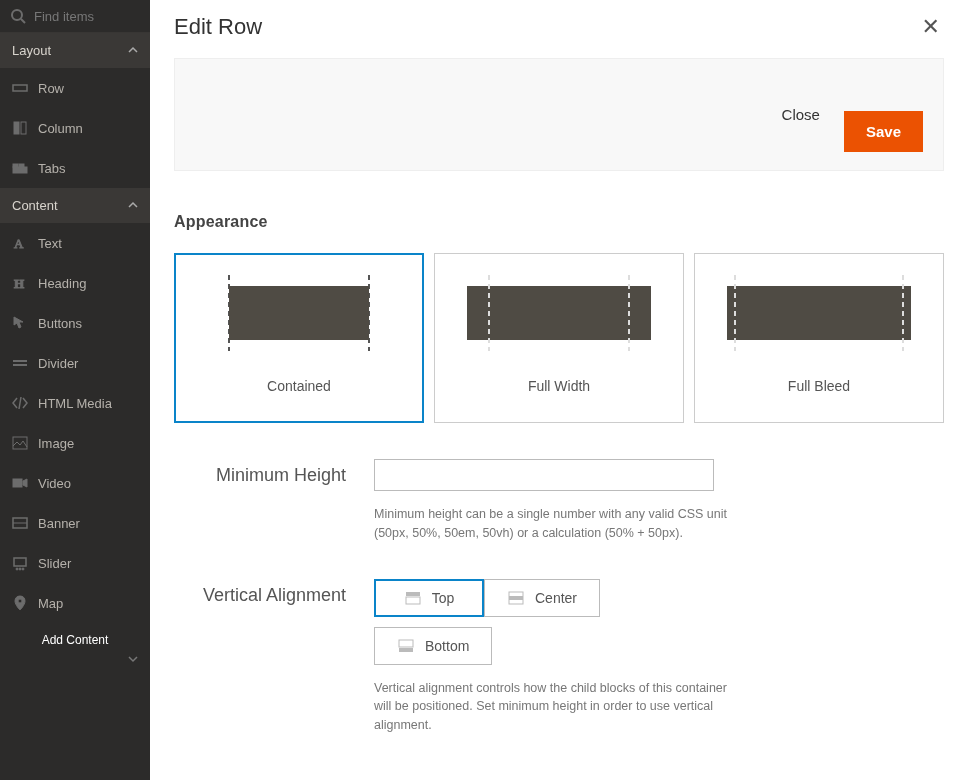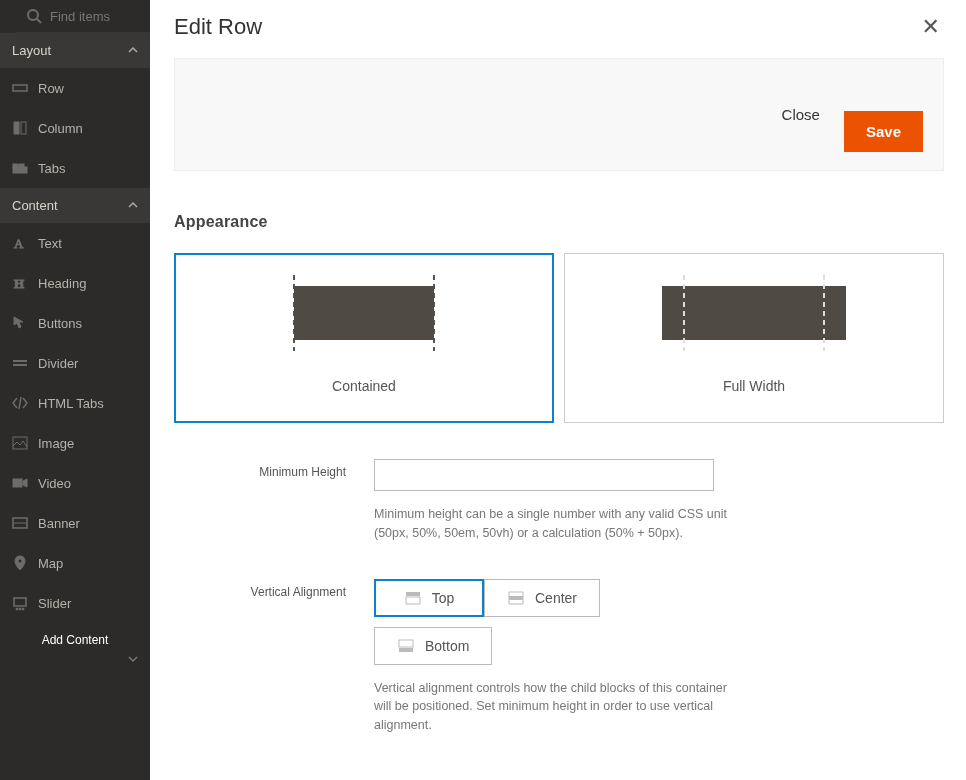--- a/index.html
+++ b/index.html
@@ -1,18 +1,18 @@
 <!DOCTYPE html>
 <html><head>
 <meta charset="utf-8">
 <style>
 * { box-sizing: border-box; margin: 0; padding: 0; }
 body { font-family: -apple-system, BlinkMacSystemFont, "Segoe UI", Helvetica, Arial, sans-serif; background: #fff; width: 966px; height: 780px; overflow: hidden; display: flex; }
 .sidebar { width: 150px; background: #2c2b2a; display: flex; flex-direction: column; color: #b5b1ab; font-size: 13px; }
-.search-row { display: flex; align-items: center; padding: 8px 10px; gap: 8px; background: #2c2b2a; border-bottom: 1px solid #383634; margin-left: 16px; }
+.search-row { display: flex; align-items: center; padding: 8px 10px; gap: 8px; background: #2c2b2a; border-bottom: 1px solid #383634; }
 .search-row input { flex: 1; background: transparent; border: none; color: #999; font-size: 13px; outline: none; width: 0; }
 .search-row input::placeholder { color: #777; }
 .section-header { display: flex; align-items: center; justify-content: space-between; padding: 10px 12px; background: #3a3836; color: #d8d4cd; font-size: 13px; cursor: pointer; }
 .section-header.small { background: #2c2b2a; color: #ffffff; font-size: 12px; justify-content: flex-start; gap: 6px; flex-direction: column; }
 .chev { width: 10px; height: 10px; }
 .side-item { display: flex; align-items: center; gap: 10px; padding: 12px 12px; color: #b5b1ab; cursor: pointer; font-size: 13px; }
 .side-icon { width: 16px; height: 16px; display: inline-flex; align-items: center; justify-content: center; opacity: .7; flex: none; }
 .side-icon svg { width: 16px; height: 16px; fill: #888; stroke: #888; }
 .content { flex: 1; background: #fff; padding: 6px 22px 20px 24px; display: flex; flex-direction: column; overflow: hidden; }
 .header-row { display: flex; align-items: center; justify-content: space-between; padding: 4px 0 14px; }
@@ -21,21 +21,21 @@
 .action-bar { background: #f8f8f8; border: 1px solid #eee; padding: 18px 20px; display: flex; justify-content: flex-end; gap: 18px; align-items: center; }
 .btn-close { background: transparent; border: none; font-size: 15px; color: #333; cursor: pointer; padding: 8px 6px; }
 .btn-save { background: #eb5202; color: #fff; border: none; font-size: 15px; font-weight: 600; padding: 12px 22px; cursor: pointer; margin-top: 34px; }
 .section-title { font-size: 16px; font-weight: 600; color: #444; margin: 42px 0 22px; letter-spacing: .2px; }
 .appearance-row { display: flex; gap: 10px; }
 .appearance-card { flex: 1; border: 1px solid #ccc; padding: 16px 10px 12px; text-align: center; cursor: pointer; background: #fff; }
 .appearance-card.selected { border: 2px solid #0a84c9; padding: 15px 9px 27px; }
 .appearance-label { margin-top: 18px; font-size: 14px; color: #555; }
 .ap-svg { width: 100%; height: 86px; }
 .form-row { display: flex; margin-top: 36px; }
-.form-label { width: 200px; text-align: right; padding-right: 28px; padding-top: 6px; color: #555; font-size: 12px; }
+.form-label { width: 200px; text-align: right; padding-right: 28px; padding-top: 6px; color: #555; font-size: 18px; }
 .form-field { flex: 1; max-width: 420px; }
 .txt-input { width: 340px; height: 32px; border: 1px solid #bbb; padding: 4px 8px; font-size: 13px; }
 .help { font-size: 12.5px; color: #777; margin-top: 14px; line-height: 1.5; max-width: 360px; }
 .align-options { display: flex; flex-wrap: wrap; }
 .align-btn { border: 1px solid #bbb; padding: 10px 22px; display: flex; align-items: center; gap: 10px; cursor: pointer; font-size: 14px; color: #555; background: #fff; min-width: 110px; justify-content: center; }
 .align-btn.selected { border: 2px solid #0a84c9; padding: 9px 21px; }
 .align-icon { width: 18px; height: 14px; }
 </style>
 </head>
 <body>
@@ -123,21 +123,21 @@
         </svg>
       </span>
     <span>Divider</span>
   </div>
   <div class="side-item">
     <span class="side-icon">
         <svg viewBox="0 0 16 16">
           <path d="M5 3 L1 8 L5 13 M11 3 L15 8 L11 13 M9 2 L7 14" fill="none" stroke="#888" stroke-width="1.5"></path>
         </svg>
       </span>
-    <span>HTML Tabs</span>
+    <span>HTML Media</span>
   </div>
 
   <div class="side-item">
     <span class="side-icon">
         <svg viewBox="0 0 16 16">
           <rect x="1" y="2" width="14" height="12" fill="none" stroke="#888"></rect>
           <path d="M1 11 L5 7 L8 10 L11 6 L15 12" fill="none" stroke="#888"></path>
         </svg>
       </span>
     <span>Image</span>
@@ -152,40 +152,40 @@
     <span>Video</span>
   </div>
   <div class="side-item">
     <span class="side-icon">
         <svg viewBox="0 0 16 16">
           <rect x="1" y="3" width="14" height="10" fill="none" stroke="#888" stroke-width="1.5"></rect>
           <line x1="1" y1="8" x2="15" y2="8" stroke="#888"></line>
         </svg>
       </span>
     <span>Banner</span>
-  </div>
-  <div class="side-item">
-    <span class="side-icon">
-        <svg viewBox="0 0 16 16">
-          <path d="M8 1 C5 1 3 3 3 6 C3 10 8 15 8 15 C8 15 13 10 13 6 C13 3 11 1 8 1 Z" fill="#888"></path>
-          <circle cx="8" cy="6" r="2" fill="#2c2b2a"></circle>
-        </svg>
-      </span>
-    <span>Map</span>
   </div>
   <div class="side-item">
     <span class="side-icon">
         <svg viewBox="0 0 16 16">
           <rect x="2" y="3" width="12" height="8" fill="none" stroke="#888" stroke-width="1.5"></rect>
           <circle cx="5" cy="14" r="1" fill="#888"></circle>
           <circle cx="8" cy="14" r="1" fill="#888"></circle>
           <circle cx="11" cy="14" r="1" fill="#888"></circle>
         </svg>
       </span>
     <span>Slider</span>
+  </div>
+  <div class="side-item">
+    <span class="side-icon">
+        <svg viewBox="0 0 16 16">
+          <path d="M8 1 C5 1 3 3 3 6 C3 10 8 15 8 15 C8 15 13 10 13 6 C13 3 11 1 8 1 Z" fill="#888"></path>
+          <circle cx="8" cy="6" r="2" fill="#2c2b2a"></circle>
+        </svg>
+      </span>
+    <span>Map</span>
   </div>
 
   <div class="section-header small">
     <span>Add Content</span>
     <span style="margin-left:auto"><svg class="chev" viewBox="0 0 10 10">
           <path d="M1 3 L5 7 L9 3" fill="none" stroke="#777" stroke-width="1.5"></path>
         </svg></span>
   </div>
 </div>
 
@@ -211,20 +211,28 @@
       </svg>
       <div class="appearance-label">Contained</div>
     </div>
     <div class="appearance-card">
       <svg class="ap-svg" viewBox="0 0 200 86">
         <rect x="8" y="16" width="184" height="54" fill="#4f4b44"></rect>
         <line x1="30" y1="5" x2="30" y2="81" stroke="#ddd" stroke-width="2" stroke-dasharray="5 4"></line>
         <line x1="170" y1="5" x2="170" y2="81" stroke="#ddd" stroke-width="2" stroke-dasharray="5 4"></line>
       </svg>
       <div class="appearance-label">Full Width</div>
+    </div>
+    <div class="appearance-card">
+      <svg class="ap-svg" viewBox="0 0 200 86">
+        <rect x="8" y="16" width="184" height="54" fill="#4f4b44"></rect>
+        <line x1="16" y1="5" x2="16" y2="81" stroke="#ddd" stroke-width="2" stroke-dasharray="5 4"></line>
+        <line x1="184" y1="5" x2="184" y2="81" stroke="#ddd" stroke-width="2" stroke-dasharray="5 4"></line>
+      </svg>
+      <div class="appearance-label">Full Bleed</div>
     </div>
   </div>
 
   <div class="form-row">
     <div class="form-label">Minimum Height</div>
     <div class="form-field">
       <input class="txt-input" value="" style="">
       <div class="help">Minimum height can be a single number with any valid CSS unit (50px, 50%, 50em, 50vh) or a calculation (50% + 50px).</div>
     </div>
   </div>

